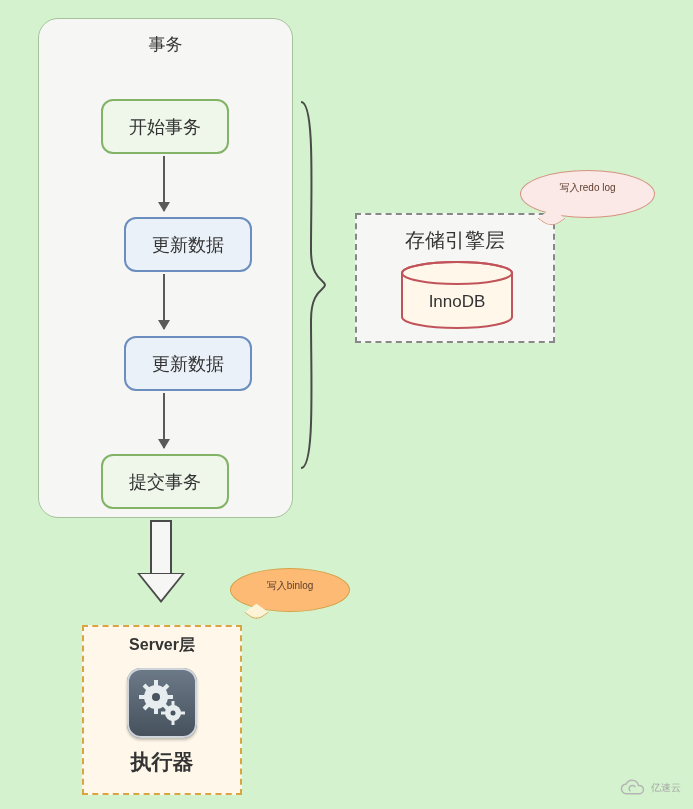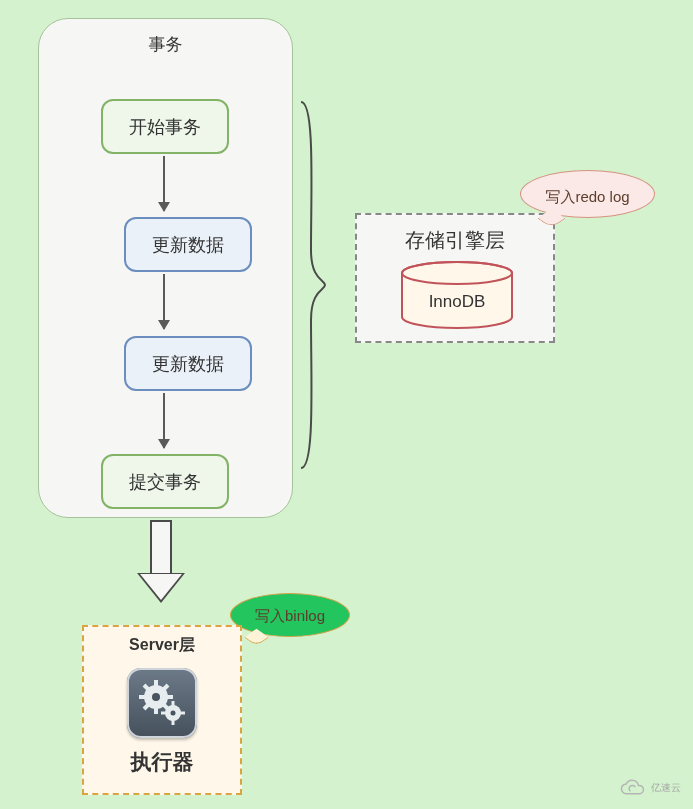--- a/index.html
+++ b/index.html
@@ -12,21 +12,21 @@
       overflow: hidden;
     }
 
     
     .tx-container {
       position: absolute;
       left: 38px; top: 18px;
       width: 255px; height: 500px;
       background: #f6f7f5;
       border: 1px solid #a6c29b;
-      border-radius: 30px;
+      border-radius: 20px;
     }
     .tx-title {
       position: absolute;
       top: 14px; left: 0; right: 0;
       text-align: center;
       font-size: 17px;
       color: #333;
     }
 
     .step {
@@ -126,46 +126,46 @@
       position: absolute;
       left: 40px; top: 46px;
       width: 120px; height: 68px;
     }
 
     
     .bubble {
       position: absolute;
       padding: 10px 14px;
       border-radius: 50%;
-      font-size: 15px;
+      font-size: 10px;
       color: #5d3d2b;
-      display: flex; align-items: flex-end; justify-content: center;
+      display: flex; align-items: flex-start; justify-content: center;
       text-align: center;
     }
     .bubble-redo {
       left: 520px; top: 170px;
       width: 135px; height: 48px;
       background: #fbe9e7;
       border: 1.5px solid #d49480;
     }
     .bubble-redo::after {
       content: '';
       position: absolute;
       bottom: -10px; left: 22px;
       width: 16px; height: 16px;
       background: #fbe9e7;
       border-right: 1.5px solid #d49480;
       border-bottom: 1.5px solid #d49480;
       transform: rotate(45deg) skew(-10deg,-10deg);
       border-bottom-right-radius: 10px;
     }
     .bubble-binlog {
-      left: 230px; top: 593px;
+      left: 230px; top: 568px;
       width: 120px; height: 44px;
-      background: #22c55e;
+      background: #fdba74;
       border: 1.5px solid #d4a24a;
     }
     .bubble-binlog::after {
       content: '';
       position: absolute;
       bottom: -9px; left: 18px;
       width: 14px; height: 14px;
       background: #fdf4d7;
       border-right: 1.5px solid #d4a24a;
       border-bottom: 1.5px solid #d4a24a;

